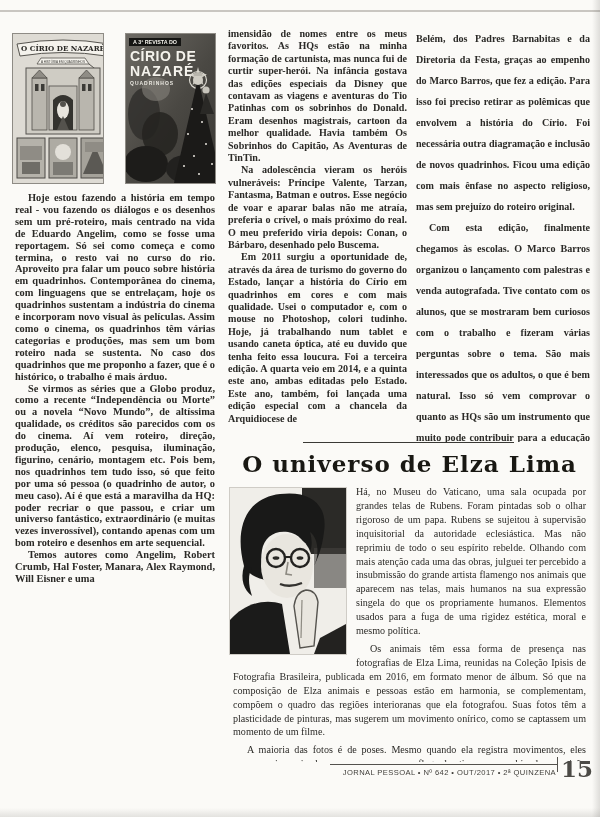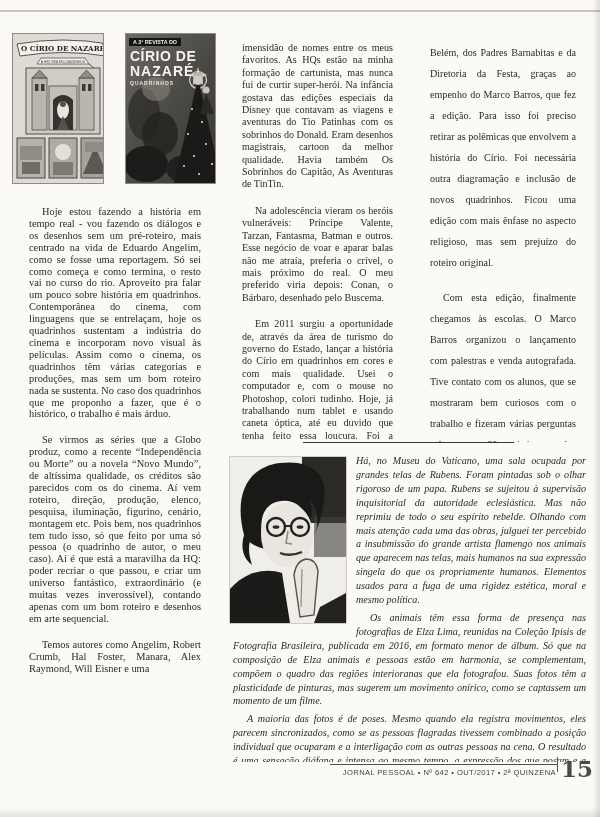--- a/index.html
+++ b/index.html
@@ -14,36 +14,36 @@
   .scan-bottom-edge{position:absolute;left:0;bottom:0;width:600px;height:9px;
     background:linear-gradient(to bottom,rgba(0,0,0,0),rgba(90,88,84,.15));}
 
   
   .covers{position:absolute;left:12px;top:33px;width:204px;height:151px;display:flex;gap:21px;}
   .cover{flex:1;border:1px solid #8e8b85;background:#dedbd4;overflow:hidden;}
   .cover svg{display:block;}
 
   
   .col{position:absolute;text-align:justify;overflow:hidden;}
-  .col p{margin:14px;text-indent:13px;}
+  .col p{margin:0;text-indent:13px;font-weight:bold;}
   .col p.noindent{text-indent:0;}
   .col1{left:15px;top:192px;width:200px;height:562px;font-size:10.4px;line-height:11.9px;}
   .col2{left:228px;top:28px;width:179px;height:414px;font-size:10.1px;line-height:12.4px;}
   .col3{left:416px;top:28px;width:174px;height:414px;font-size:10.1px;line-height:21px;}
 
   
   .divider2{position:absolute;left:303px;top:442px;width:211px;height:1px;background:#3a3935;}
   .article2{position:absolute;left:229px;top:450px;width:361px;height:312px;overflow:hidden;}
   .article2 h2{
     margin:0 0 8px 0;text-align:center;
     font-family:"DejaVu Serif",serif;font-weight:bold;
     font-size:23px;letter-spacing:1px;color:#191813;
   }
   .article2 .body{text-align:justify;font-size:10.1px;line-height:13.9px;}
-  .article2 .body p{margin:4px;text-indent:14px;font-style:italic;}
+  .article2 .body p{margin:4px;text-indent:14px;}
   .article2 .body p.noindent{text-indent:0;}
   .photo{
     float:left;width:118px;height:168px;margin:2px 9px 2px 0;
     background:#efede8;border:1px solid #cfccc6;box-sizing:border-box;overflow:hidden;
   }
 
   
   .footer-rule{position:absolute;left:330px;top:764px;width:227px;height:1px;background:#53514d;}
   .footer-tick{position:absolute;left:557px;top:757px;width:1px;height:15px;background:#53514d;}
   .footer-text{
@@ -160,20 +160,21 @@
   </div>
 
   <div class="col col3">
     <p class="noindent">Belém, dos Padres Barnabitas e da Diretoria da Festa, graças ao empenho do Marco Barros, que fez a edição. Para isso foi preciso retirar as polêmicas que envolvem a história do Círio.  Foi necessária outra diagramação e inclusão de novos quadrinhos. Ficou uma edição com mais ênfase no aspecto religioso, mas sem prejuízo do roteiro original.</p>
     <p>Com esta edição, finalmente chegamos às escolas. O Marco Barros organizou o lançamento com palestras e venda autografada. Tive contato com os alunos, que se mostraram bem curiosos com o trabalho e fizeram várias perguntas sobre o tema. São mais interessados que os adultos, o que é bem natural. Isso só vem comprovar o quanto as HQs são um instrumento que muito pode contribuir para a educação (principalmente no entendimento da nossa História). Após o lançamento dos quadrinhos sobre a Cabanagem (até meados de 2018), gostaria muito de fazer uma HQ contando a evolução de Belém, desde a fundação até aos dias atuais, ou como livro ilustrado.</p>
     <p>Vou sempre achar que não estou pouco pra desenhar quadrinhos, mas continuo fazendo o possível pra tentar acertar.</p>
   </div>
 
   <div class="divider2"></div>
   <div class="article2">
+    <h2>O universo de Elza Lima</h2>
     <div class="body">
       <div class="photo">
         <svg width="116" height="166" viewBox="0 0 116 166">
           <rect x="0" y="0" width="116" height="166" fill="#f0eee9"></rect>
 
           <rect x="72" y="0" width="44" height="66" fill="#2b2a27"></rect>
           <rect x="84" y="60" width="32" height="40" fill="#444340" opacity=".6"></rect>
 
           <path d="M14,78 C4,40 16,10 50,6 C82,2 98,18 94,44 C92,60 88,70 84,78 C90,66 88,50 80,44
                    C84,58 80,66 76,70 C78,56 70,46 58,44 C44,42 34,50 32,62 C30,74 32,84 36,92

